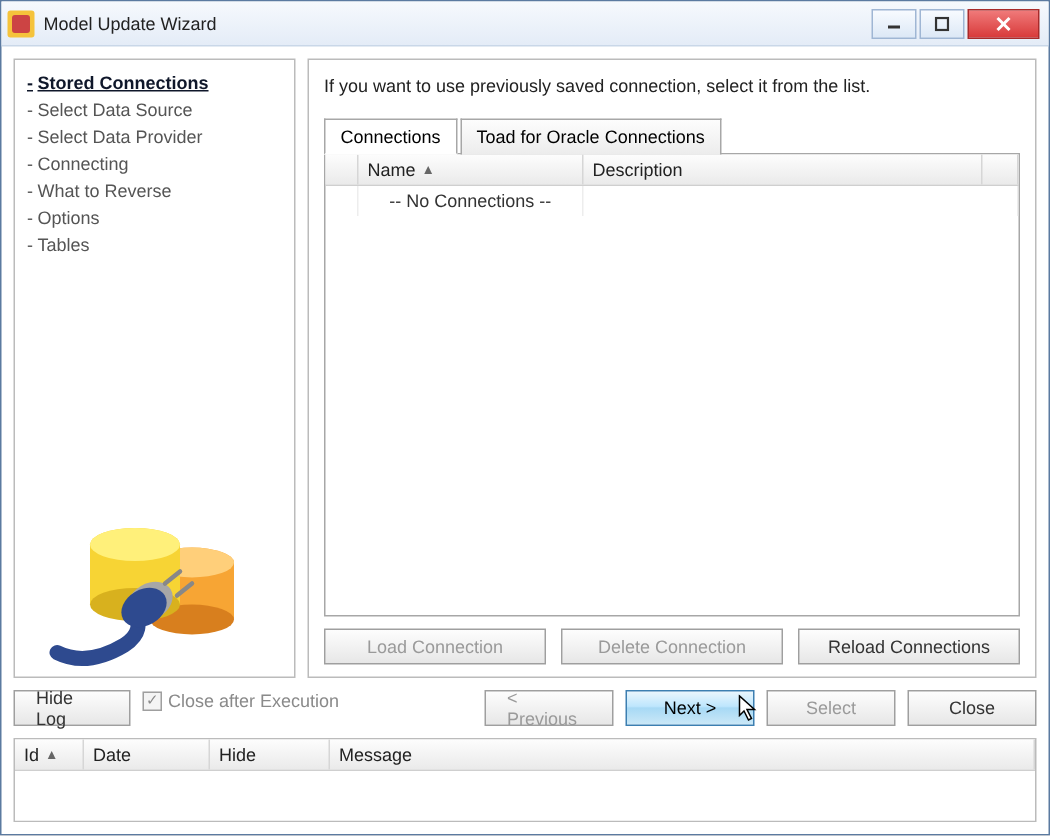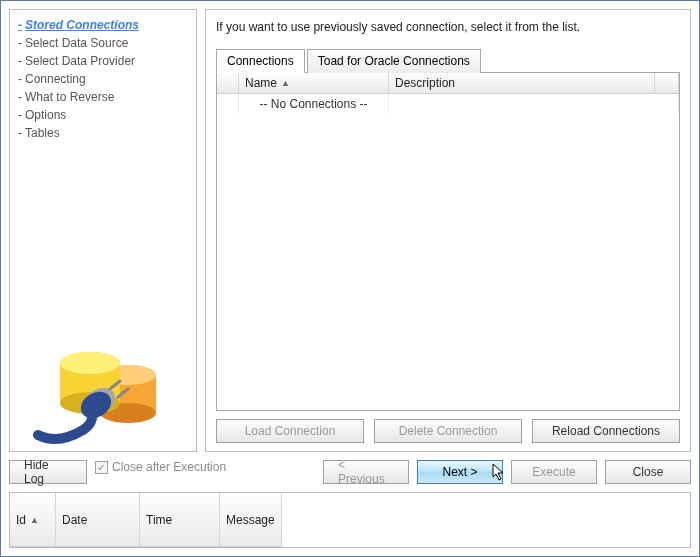--- a/index.html
+++ b/index.html
@@ -26,21 +26,21 @@
     flex: 1; display: flex; flex-direction: column; padding: 8px;
   }
   .top-pane { flex: 1; display: flex; gap: 8px; min-height: 0; }
   .sidebar {
     width: 188px; background: #fff; border: 1px solid #bbb;
     display: flex; flex-direction: column;
     padding: 6px 8px; position: relative;
   }
   .steps { list-style: none; margin: 0; padding: 0; }
   .steps li { color: #555; line-height: 18px; white-space: nowrap; }
-  .steps li.active { font-weight: bold; color: #3b82f6; text-decoration: underline; font-style: italic; }
+  .steps li.active { font-weight: bold; color: #0f172a; text-decoration: underline; }
   .steps li .dash { margin-right: 3px; }
   .sidebar-art { position: absolute; bottom: 6px; left: 0; right: 0; display:flex; justify-content:center; }
   .main {
     flex: 1; border: 1px solid #bbb; background: #fff;
     display: flex; flex-direction: column; padding: 10px 10px 8px 10px;
     min-height: 0;
   }
   .instruction { color: #222; margin-bottom: 14px; }
   .tabs { display: flex; }
   .tab {
@@ -74,34 +74,56 @@
     font-weight: normal; color:#000;
   }
   .btn.flex { flex:1; }
   .bottom-bar {
     display:flex; align-items:flex-start; gap:8px; margin-top:8px;
   }
   .checkbox { display:flex; align-items:center; gap:4px; color:#8a8a8a; }
   .checkbox .box { width:13px; height:13px; border:1px solid #9f9f9f; background:#f4f4f4; display:flex; align-items:center; justify-content:center; font-size:10px; color:#8a8a8a;}
   .nav-buttons { margin-left:auto; display:flex; gap:8px; }
   .log-panel {
-    border:1px solid #bbb; margin-top:8px; height:56px; display:flex; flex-direction:row;
+    border:1px solid #bbb; margin-top:8px; height:56px; display:flex; flex-direction:column;
   }
   .log-header { display:flex; background:linear-gradient(#fdfdfd,#eaeaea); border-bottom:1px solid #cfcfcf; }
   .lh { border-right:1px solid #d6d6d6; padding:3px 6px; color:#222; display:flex; align-items:center; gap:4px;}
   .lh.id{width:46px;} .lh.date{width:84px;} .lh.time{width:80px;} .lh.msg{flex:1;}
   .log-body { flex:1; background:#fff; }
   .cursor-pointer{ position:relative; }
   .cursor-svg { position:absolute; top:2px; right:-6px; pointer-events:none; }
 </style>
 </head>
 <body>
 
 <div class="window">
 
+  <div class="titlebar">
+    <div class="appicon"></div>
+    <div class="title">Model Update Wizard</div>
+    <div class="winbtns">
+      <div class="winbtn">
+        <svg width="10" height="10">
+            <line x1="1" y1="7" x2="9" y2="7" stroke="#333" stroke-width="2"></line>
+          </svg>
+      </div>
+      <div class="winbtn">
+        <svg width="10" height="10">
+            <rect x="1" y="1" width="8" height="8" fill="none" stroke="#333" stroke-width="1.5"></rect>
+          </svg>
+      </div>
+      <div class="winbtn close">
+        <svg width="12" height="10">
+            <line x1="2" y1="1" x2="10" y2="9" stroke="#fff" stroke-width="2"></line>
+            <line x1="10" y1="1" x2="2" y2="9" stroke="#fff" stroke-width="2"></line>
+          </svg>
+      </div>
+    </div>
+  </div>
 
   <div class="content">
     <div class="top-pane">
 
       <div class="sidebar">
         <ul class="steps">
           <li class="active"><span class="dash">-</span><span>Stored Connections</span></li>
           <li><span class="dash">-</span><span>Select Data Source</span></li>
           <li><span class="dash">-</span><span>Select Data Provider</span></li>
           <li><span class="dash">-</span><span>Connecting</span></li>
@@ -186,39 +208,39 @@
         <div class="btn disabled" style="width:86px">
             <span>&lt; Previous</span>
           </div>
         <div class="btn primary cursor-pointer" style="width:86px">
           <span>Next &gt;</span>
           <svg class="cursor-svg" width="16" height="20">
             <path d="M1 1 L1 14 L4 11 L7 17 L9 16 L6 10 L11 10 Z" fill="#fff" stroke="#000" stroke-width="1"></path>
           </svg>
         </div>
         <div class="btn disabled" style="width:86px">
-            <span>Execute</span>
+            <span>Select</span>
           </div>
         <div class="btn" style="width:86px">
             <span>Close</span>
           </div>
       </div>
     </div>
 
     <div class="log-panel">
       <div class="log-header">
         <div class="lh id">
           <span>Id</span>
           <span class="sort" style="font-size:9px;color:#666">▲</span>
         </div>
         <div class="lh date">
             <span>Date</span>
           </div>
         <div class="lh time">
-            <span>Time</span>
+            <span>Hide</span>
           </div>
         <div class="lh msg">
             <span>Message</span>
           </div>
       </div>
       <div class="log-body"></div>
     </div>
   </div>
 </div>
 

